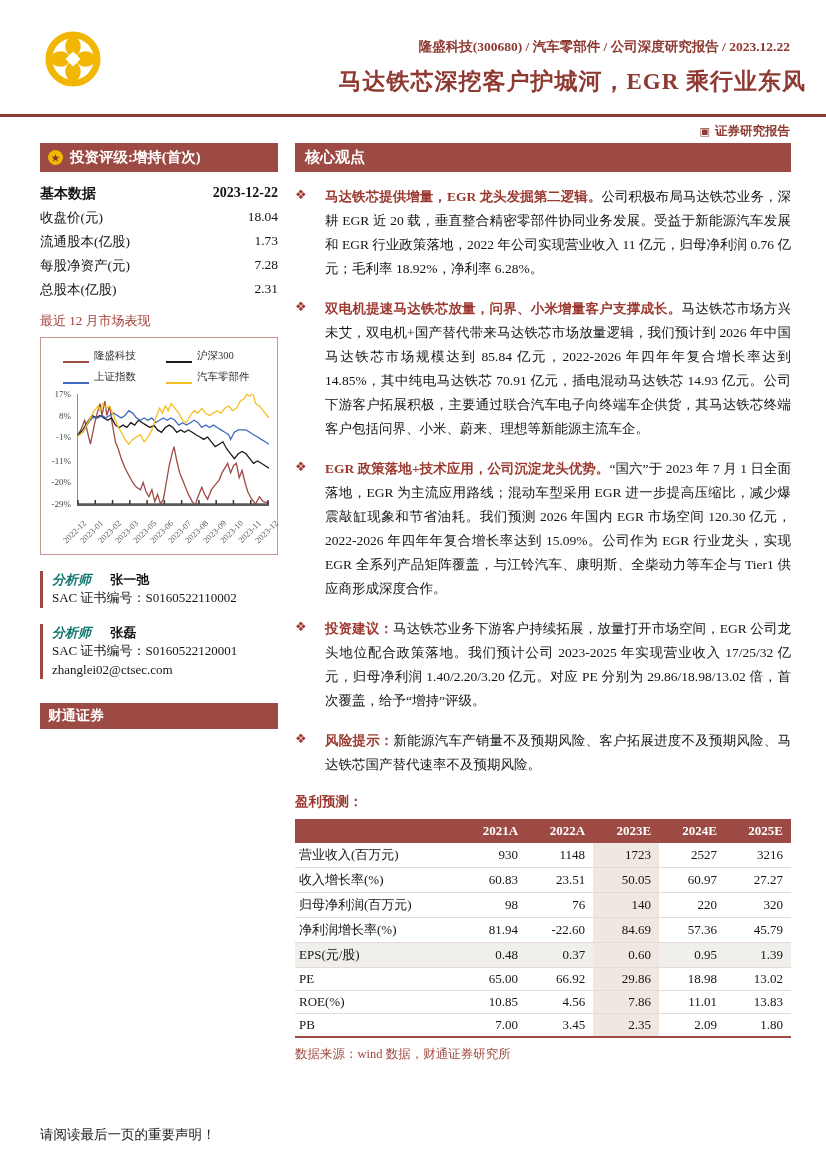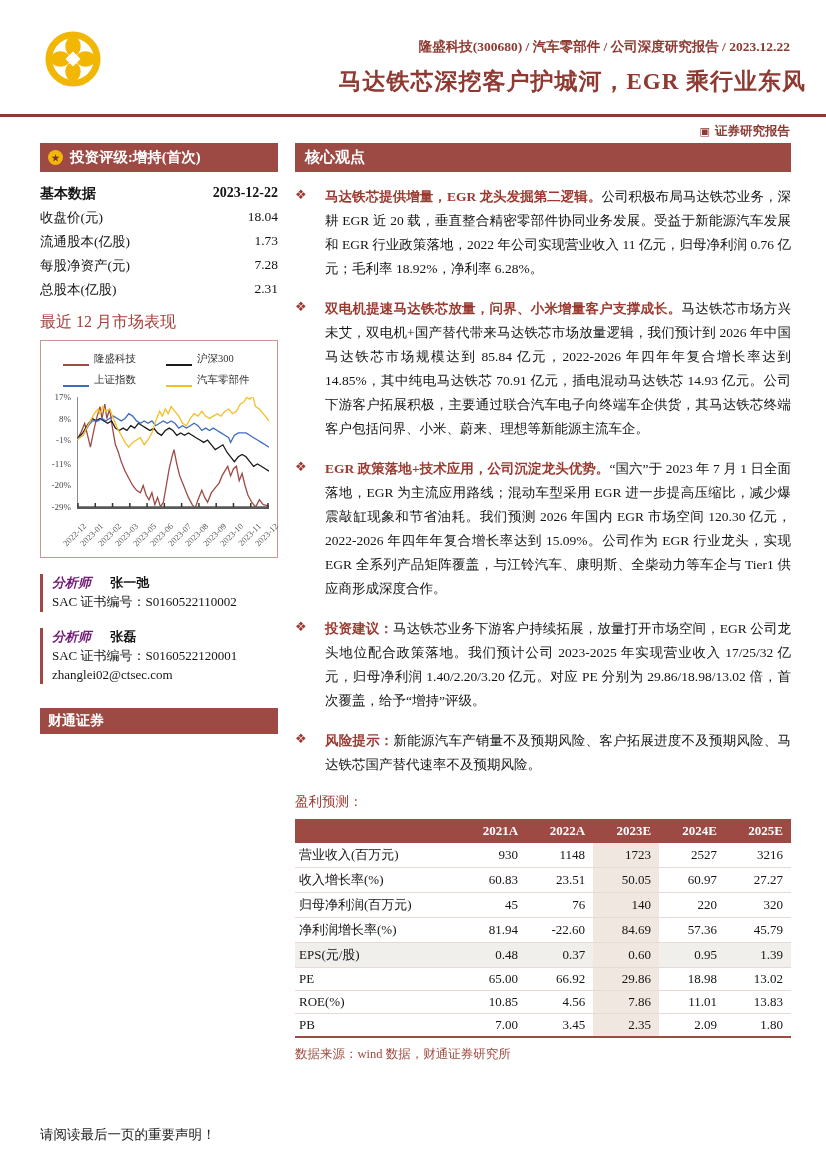--- a/index.html
+++ b/index.html
@@ -20,45 +20,45 @@
   
   .banner{background:#9c4a43;color:#fff;font-weight:bold;font-size:14.5px;padding:5px 8px;display:flex;align-items:center;gap:7px;}
   .badge{width:15px;height:15px;border-radius:50%;background:#f2b705;color:#7a352c;font-size:9px;
          display:inline-flex;align-items:center;justify-content:center;flex:none;}
 
   
   .sidebar{position:absolute;left:40px;top:143px;width:238px;}
   .basic{margin-top:13px;font-size:13.5px;}
   .basic-header{display:flex;justify-content:space-between;font-weight:bold;font-size:14px;margin-bottom:3px;}
   .basic-row{display:flex;justify-content:space-between;padding:3px 0;}
-  .chart-title{margin-top:10px;color:#a3423a;font-size:16px;}
+  .chart-title{margin-top:10px;color:#a3423a;font-size:13px;}
   .chart-box{margin-top:7px;border:1px solid #c99792;padding:11px 8px 4px 8px;}
   .legend{display:grid;grid-template-columns:1fr 1fr;row-gap:7px;padding:0 0 10px 14px;font-size:10.5px;color:#333;}
   .legend-item{display:flex;align-items:flex-end;gap:5px;}
   .legend-swatch{width:26px;height:0;border-top:2px solid #000;flex:none;}
   .plot-wrap{position:relative;margin-left:28px;width:192px;}
   .y-axis{position:absolute;left:-28px;top:0;width:25px;height:112px;}
   .y-axis span{position:absolute;right:3px;font-size:9px;color:#444;}
   .x-axis{position:relative;height:40px;}
   .x-axis span{position:absolute;top:8px;width:46px;text-align:right;font-size:8.5px;color:#555;
                transform:rotate(-45deg);transform-origin:right top;}
   .analyst{margin-top:16px;border-left:3px solid #9c4a43;padding-left:9px;font-size:13px;line-height:1.42;}
-  .analyst .role{color:#701a75;font-weight:bold;font-style:italic;margin-right:16px;}
-  .analyst .name{font-weight:bold;font-family:Liberation Mono, monospace;}
+  .analyst .role{color:#0f766e;font-weight:bold;font-style:italic;margin-right:16px;}
+  .analyst .name{font-weight:bold;}
   .related{margin-top:24px;padding:4px 8px;font-size:14px;}
 
   
   .main{position:absolute;left:295px;top:143px;width:496px;}
   .section-banner{font-size:15px;padding:5px 10px;}
   .bullets{margin-top:13px;}
   .bullet{display:flex;margin-bottom:16px;}
   .bullet-marker{color:#9c3a31;width:30px;flex:none;font-size:13px;padding-top:2px;}
   .bullet-text{flex:1;font-size:13.5px;line-height:24px;text-align:justify;}
   .bullet-lead{color:#9c3a31;font-weight:bold;}
-  .forecast-label{color:#9c3a31;font-weight:normal;font-size:13.5px;margin:4px 0 8px 0;}
+  .forecast-label{color:#9c3a31;font-weight:bold;font-size:13.5px;margin:4px 0 8px 0;}
   table.forecast{width:100%;border-collapse:collapse;font-size:13px;}
   table.forecast th{background:#9c4a43;color:#fff;font-weight:bold;text-align:right;padding:4px 8px 4px 0;}
   table.forecast th:first-child{text-align:left;width:152px;padding-left:4px;}
   table.forecast td{padding:3px 8px 3px 0;text-align:right;border-bottom:1px solid #e7d9d4;}
   table.forecast td:first-child{text-align:left;padding-left:4px;}
   tr.row-shaded td{background:#f1efec;}
   table.forecast td:nth-child(4){background:#f0e7e1;}
   table.forecast tbody tr:last-child td{border-bottom:2px solid #9c4a43;}
   .source{color:#a04a3f;font-size:12.5px;margin-top:8px;}
 
@@ -262,21 +262,21 @@
         <tr>
           <td>收入增长率(%)</td>
           <td>60.83</td>
           <td>23.51</td>
           <td>50.05</td>
           <td>60.97</td>
           <td>27.27</td>
         </tr>
         <tr>
           <td>归母净利润(百万元)</td>
-          <td>45</td>
+          <td>98</td>
           <td>76</td>
           <td>140</td>
           <td>220</td>
           <td>320</td>
         </tr>
         <tr>
           <td>净利润增长率(%)</td>
           <td>81.94</td>
           <td>-22.60</td>
           <td>84.69</td>

